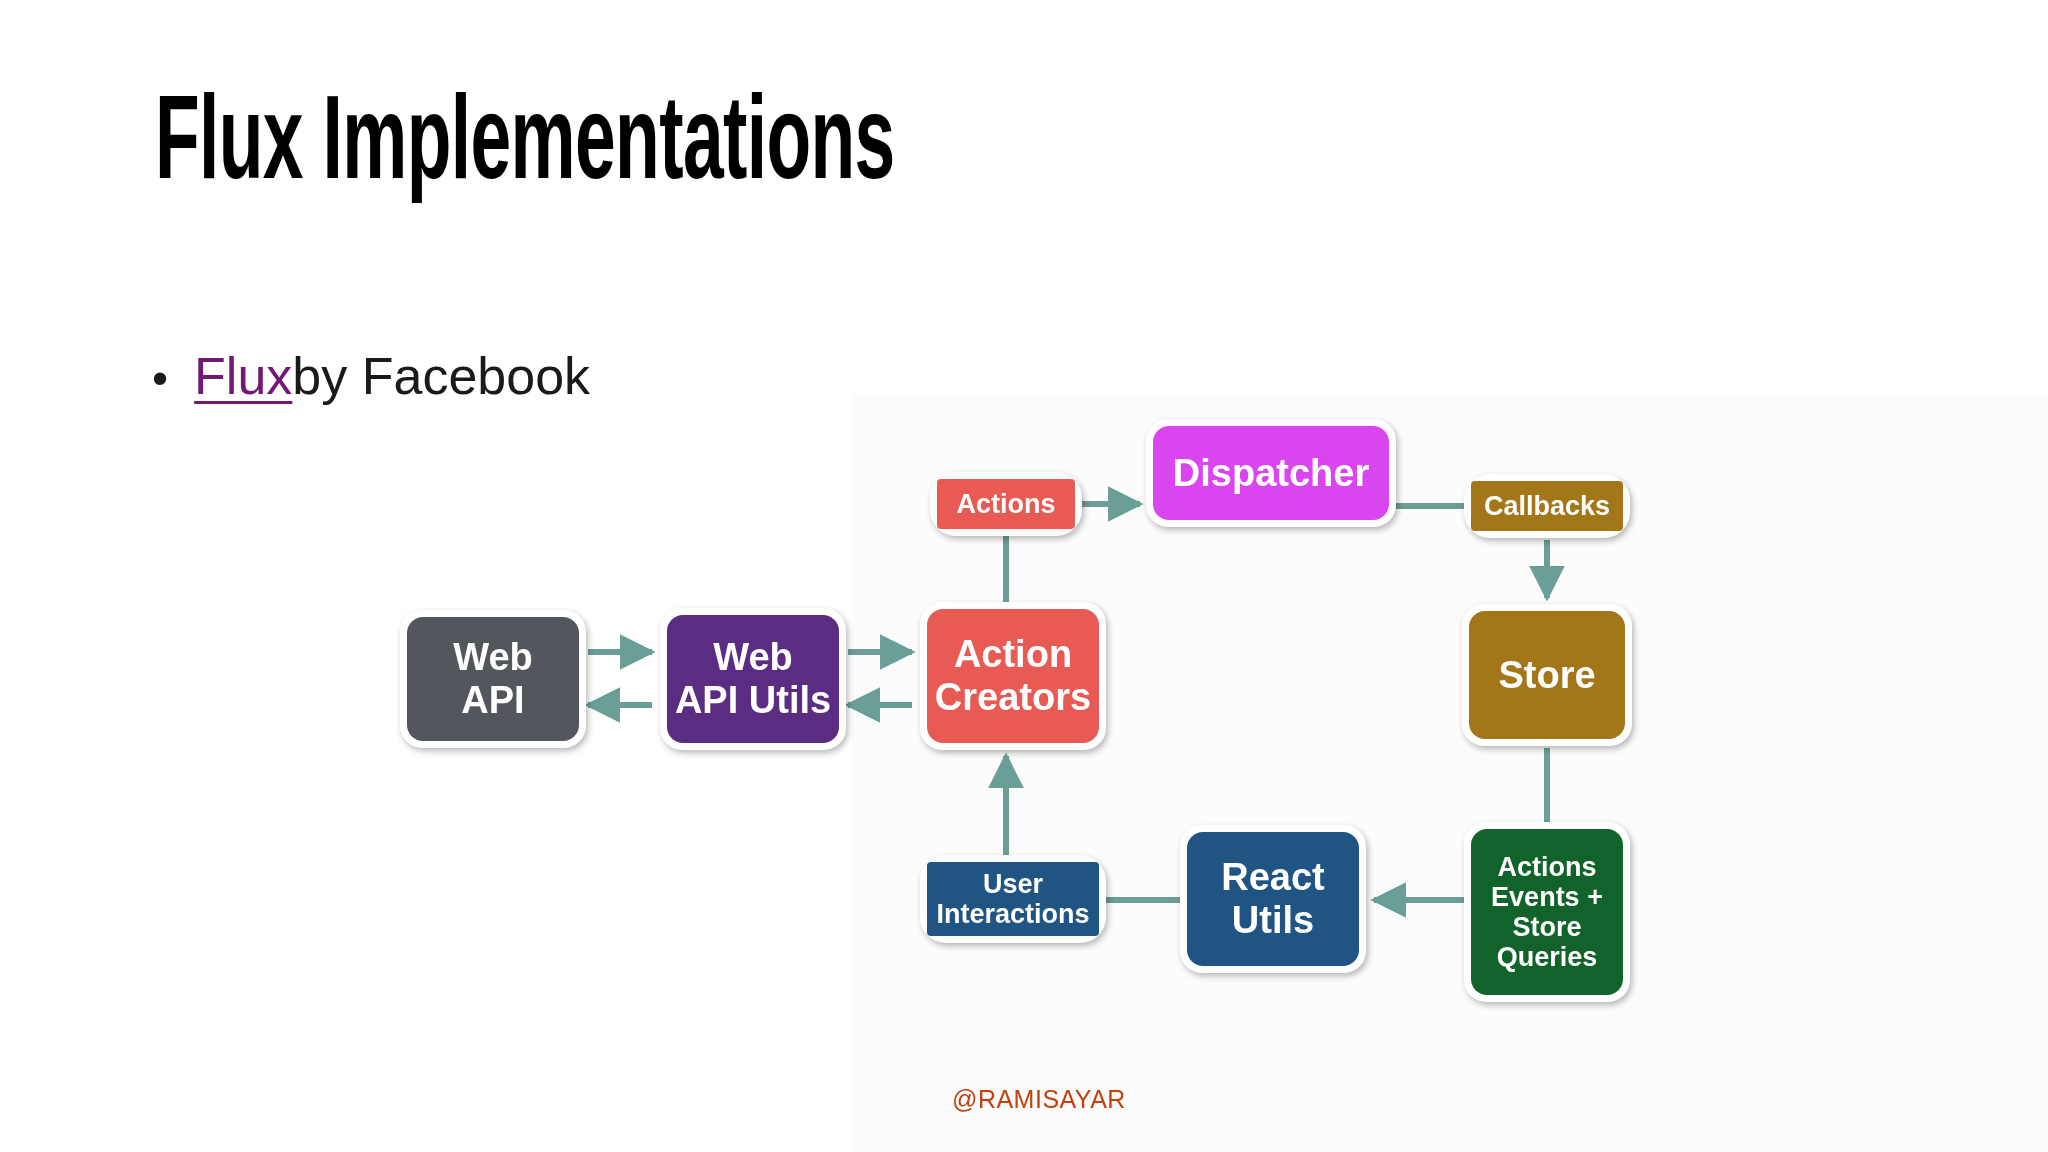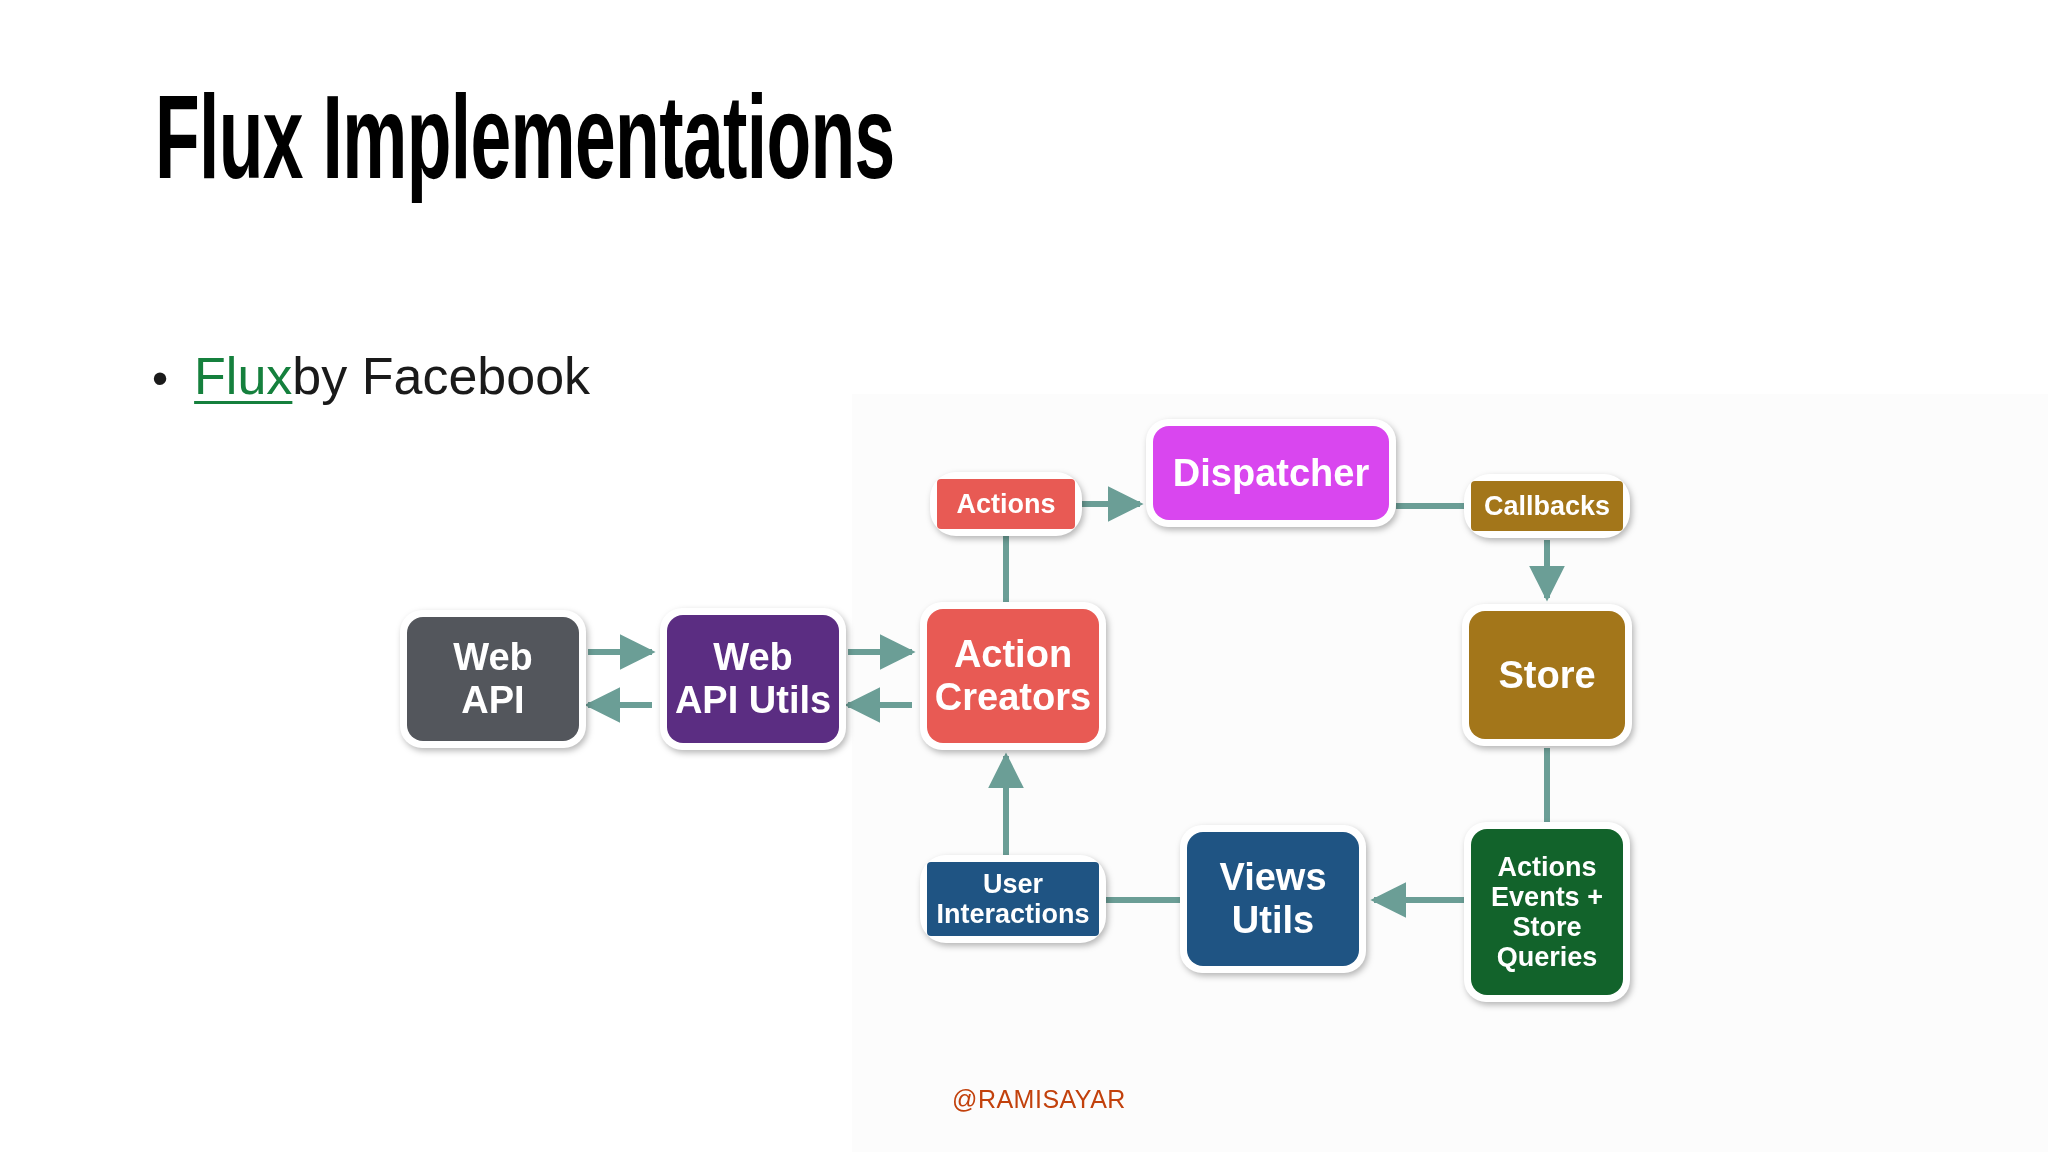--- a/index.html
+++ b/index.html
@@ -61,21 +61,21 @@
     font-weight: 300;
     white-space: nowrap;
   }
   .bullet-dot {
     font-size: 46px;
     color: #1a1a1a;
     margin-right: 26px;
     line-height: 1;
   }
   .bullet-link {
-    color: #15803d;
+    color: #701a75;
     text-decoration: underline;
     text-underline-offset: 7px;
     text-decoration-thickness: 3px;
     cursor: pointer;
     text-align: center;
   }
   .bullet-rest {
     color: #1a1a1a;
     margin-top: 44px;
   }
@@ -253,21 +253,21 @@
 
   <div class="node n-small" id="node-userinteractions">
     <div class="inner">
       <span>User</span>
       <span>Interactions</span>
     </div>
   </div>
 
   <div class="node" id="node-reactviews">
     <div class="inner">
-      <span>Views</span>
+      <span>React</span>
       <span>Utils</span>
     </div>
   </div>
 
   <div class="node" id="node-changeevents">
     <div class="inner">
       <span>Actions</span>
       <span>Events +</span>
       <span>Store</span>
       <span>Queries</span>

